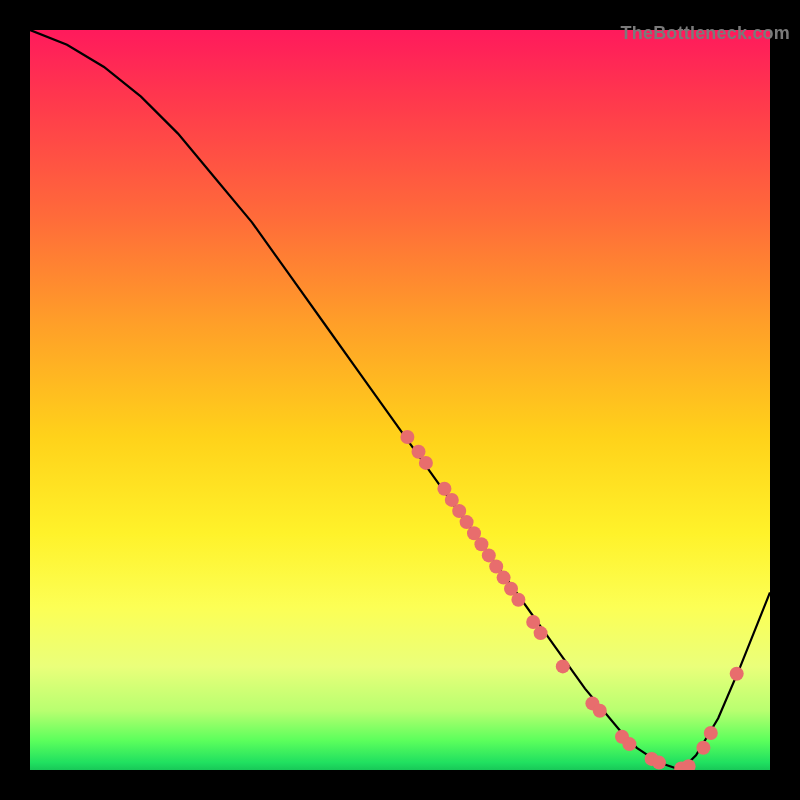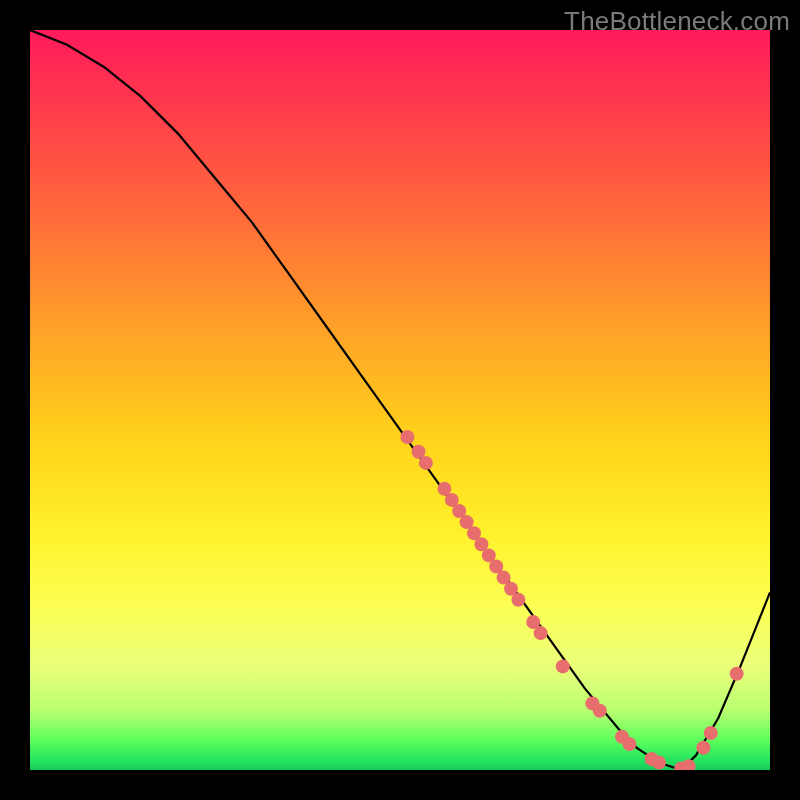--- a/index.html
+++ b/index.html
@@ -36,25 +36,25 @@
       #fcff55 78%,
       #eaff7a 86%,
       #b8ff70 92%,
       #5cff5c 96%,
       #20e060 99%,
       #18c858 100%
     );
   }
   .watermark {
     position: absolute;
-    top: 6px;
+    top: 23px;
     right: 10px;
     color: #7a7a7a;
-    font-size: 26px;
-    font-weight: 400;
+    font-size: 18px;
+    font-weight: 700;
     letter-spacing: 0.2px;
   }
   .curve {
     position: absolute;
     left: 0;
     top: 0;
     width: 740px;
     height: 740px;
   }
   .curve path {

